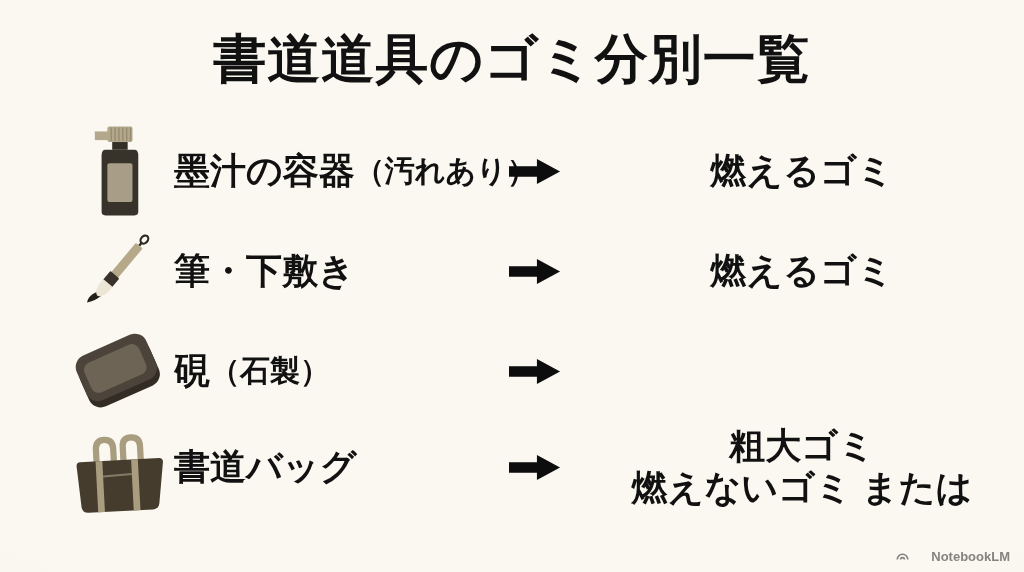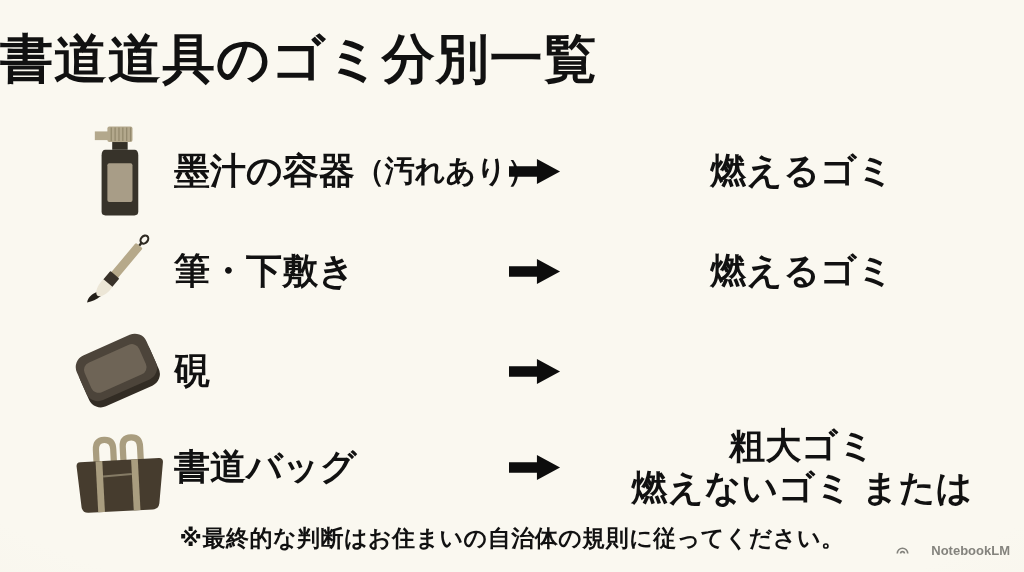--- a/index.html
+++ b/index.html
@@ -3,42 +3,42 @@
 <meta charset="utf-8">
 <style>
   html,body{margin:0;padding:0;}
   body{background:#d8d5cc;}
   .slide{
     position:relative;width:1024px;height:572px;overflow:hidden;
     background:radial-gradient(130% 130% at 50% 40%, #faf8f0 55%, #f2eee1 100%);
     font-family:"Liberation Sans","DejaVu Sans",sans-serif;color:#111;
   }
   .title{
-    position:absolute;top:24px;left:0;right:0;
+    position:absolute;top:24px;left:0;right:0;text-align:center;
     font-size:53px;font-weight:900;letter-spacing:1px;
   }
   .row{position:absolute;left:8px;width:1024px;height:96px;}
   .cell-icon{position:absolute;left:54px;top:0;bottom:0;width:112px;
     display:flex;align-items:center;justify-content:center;}
   .cell-label{position:absolute;left:166px;top:0;bottom:0;width:326px;
     display:flex;align-items:baseline;font-size:36px;font-weight:900;white-space:nowrap;}
   .cell-label{align-items:center;}
   .label-note{font-size:30px;font-weight:900;}
   .cell-arrow{position:absolute;left:490px;top:0;bottom:0;width:74px;
     display:flex;align-items:center;justify-content:center;}
   .cell-result{position:absolute;left:570px;top:0;bottom:0;right:6px;
     display:flex;flex-direction:column;justify-content:center;
     font-size:36px;font-weight:900;text-align:center;}
   .result-line{display:block;line-height:1.16;white-space:nowrap;}
   .footer{
     position:absolute;left:0;right:0;top:523px;text-align:center;
     font-size:23px;font-weight:800;letter-spacing:0.5px;
   }
   .watermark{
-    position:absolute;right:14px;bottom:14px;display:flex;align-items:flex-start;gap:21px;
+    position:absolute;right:14px;bottom:8px;display:flex;align-items:flex-start;gap:21px;
     color:#84837d;font-size:13px;font-weight:600;
   }
   svg{display:block;}
 </style>
 </head>
 <body>
 
 <div class="slide">
 
   <div class="title">書道道具のゴミ分別一覧</div>
@@ -102,20 +102,21 @@
       <svg viewBox="0 0 104 88" width="102" height="86" aria-hidden="true">
         <g transform="rotate(-24 52 44)">
           <rect x="13" y="24" width="78" height="48" rx="13" fill="#322c24"></rect>
           <rect x="13" y="15" width="78" height="50" rx="13" fill="#4c443a"></rect>
           <rect x="20" y="24" width="61" height="33" rx="8" fill="#6e6456"></rect>
         </g>
       </svg>
     </div>
     <div class="cell-label">
         <span>硯</span>
+        <span class="label-note">（石製）</span>
       </div>
     <div class="cell-arrow">
       <svg viewBox="0 0 54 30" width="52" height="29" aria-hidden="true">
         <polygon points="0,9.5 29,9.5 29,2 53,15 29,28 29,20.5 0,20.5" fill="#0d0d0d"></polygon>
       </svg>
     </div>
     <div class="cell-result">
     </div>
   </div>
 
@@ -140,21 +141,20 @@
       <svg viewBox="0 0 54 30" width="52" height="29" aria-hidden="true">
         <polygon points="0,9.5 29,9.5 29,2 53,15 29,28 29,20.5 0,20.5" fill="#0d0d0d"></polygon>
       </svg>
     </div>
     <div class="cell-result">
       <span class="result-line">粗大ゴミ</span>
       <span class="result-line">燃えないゴミ または</span>
     </div>
   </div>
 
-  <div class="footer">※最終的な判断はお住まいの自治体の規則に従ってください。</div>
 
   <div class="watermark">
     <svg viewBox="0 0 20 20" width="15" height="15" aria-hidden="true">
       <path d="M3,14 A7,7 0 0 1 17,14" fill="none" stroke="#84837d" stroke-width="2.2"></path>
       <path d="M7.5,14 A2.5,2.5 0 0 1 12.5,14" fill="none" stroke="#84837d" stroke-width="2.2"></path>
     </svg>
     <span>NotebookLM</span>
   </div>
 
 </div>

